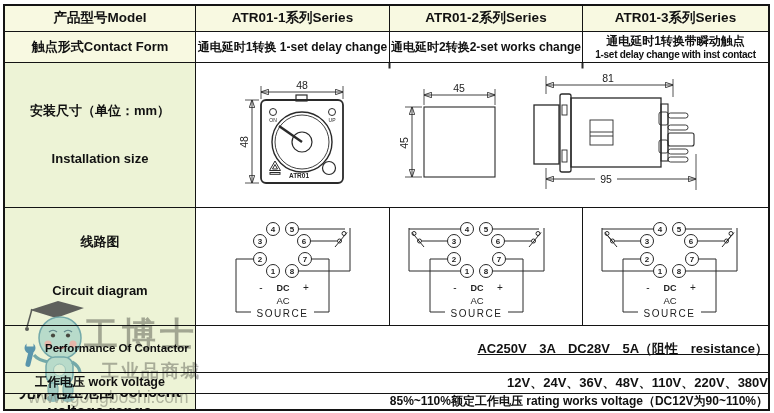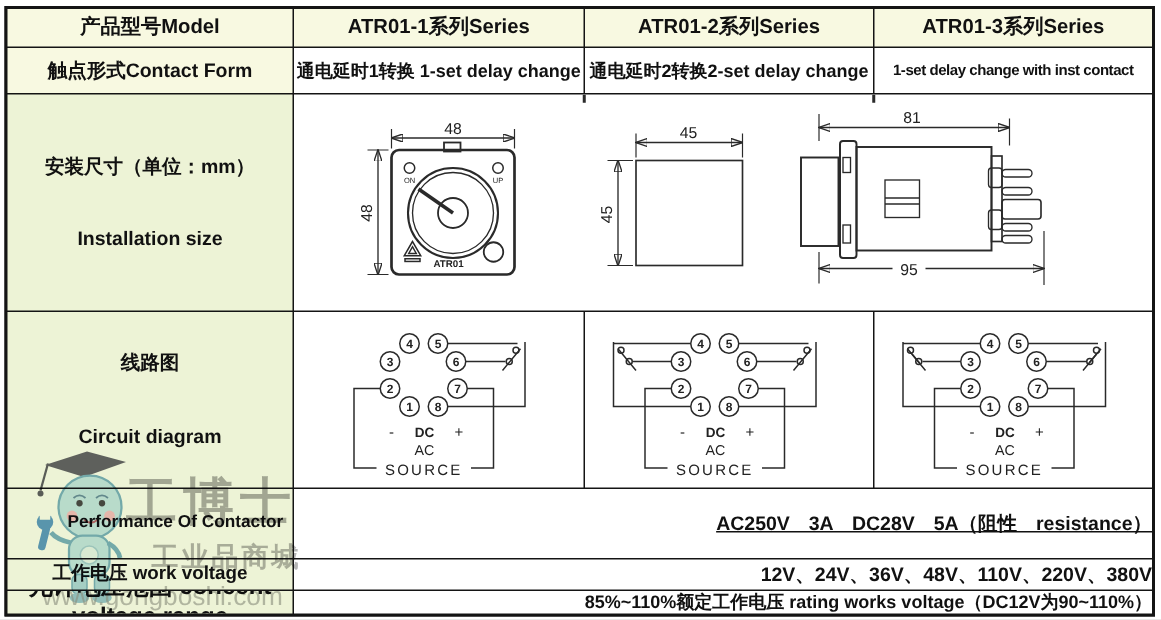--- a/index.html
+++ b/index.html
@@ -45,22 +45,23 @@
 <div class="frame">
   <div class="tbl">
 
     <div class="c hdr">产品型号Model</div>
     <div class="c hdr">ATR01-1系列Series</div>
     <div class="c hdr">ATR01-2系列Series</div>
     <div class="c hdr">ATR01-3系列Series</div>
 
     <div class="c hdr" style="font-size:13px">触点形式Contact Form</div>
     <div class="c v2">通电延时1转换 1-set delay change</div>
-    <div class="c v2">通电延时2转换2-set delay change</div>
+    <div class="c v2">通电延时2转换2-set works change</div>
     <div class="c v2">
+      <div>通电延时1转换带瞬动触点</div>
       <div class="sub">1-set delay change with inst contact</div>
     </div>
 
     <div class="c lab lab2l">
       <div>安装尺寸（单位：mm）</div>
       <div>Installation size</div>
     </div>
     <div class="c wide">
       <svg class="draw" width="572" height="144" viewBox="0 0 572 144">
         <defs>

